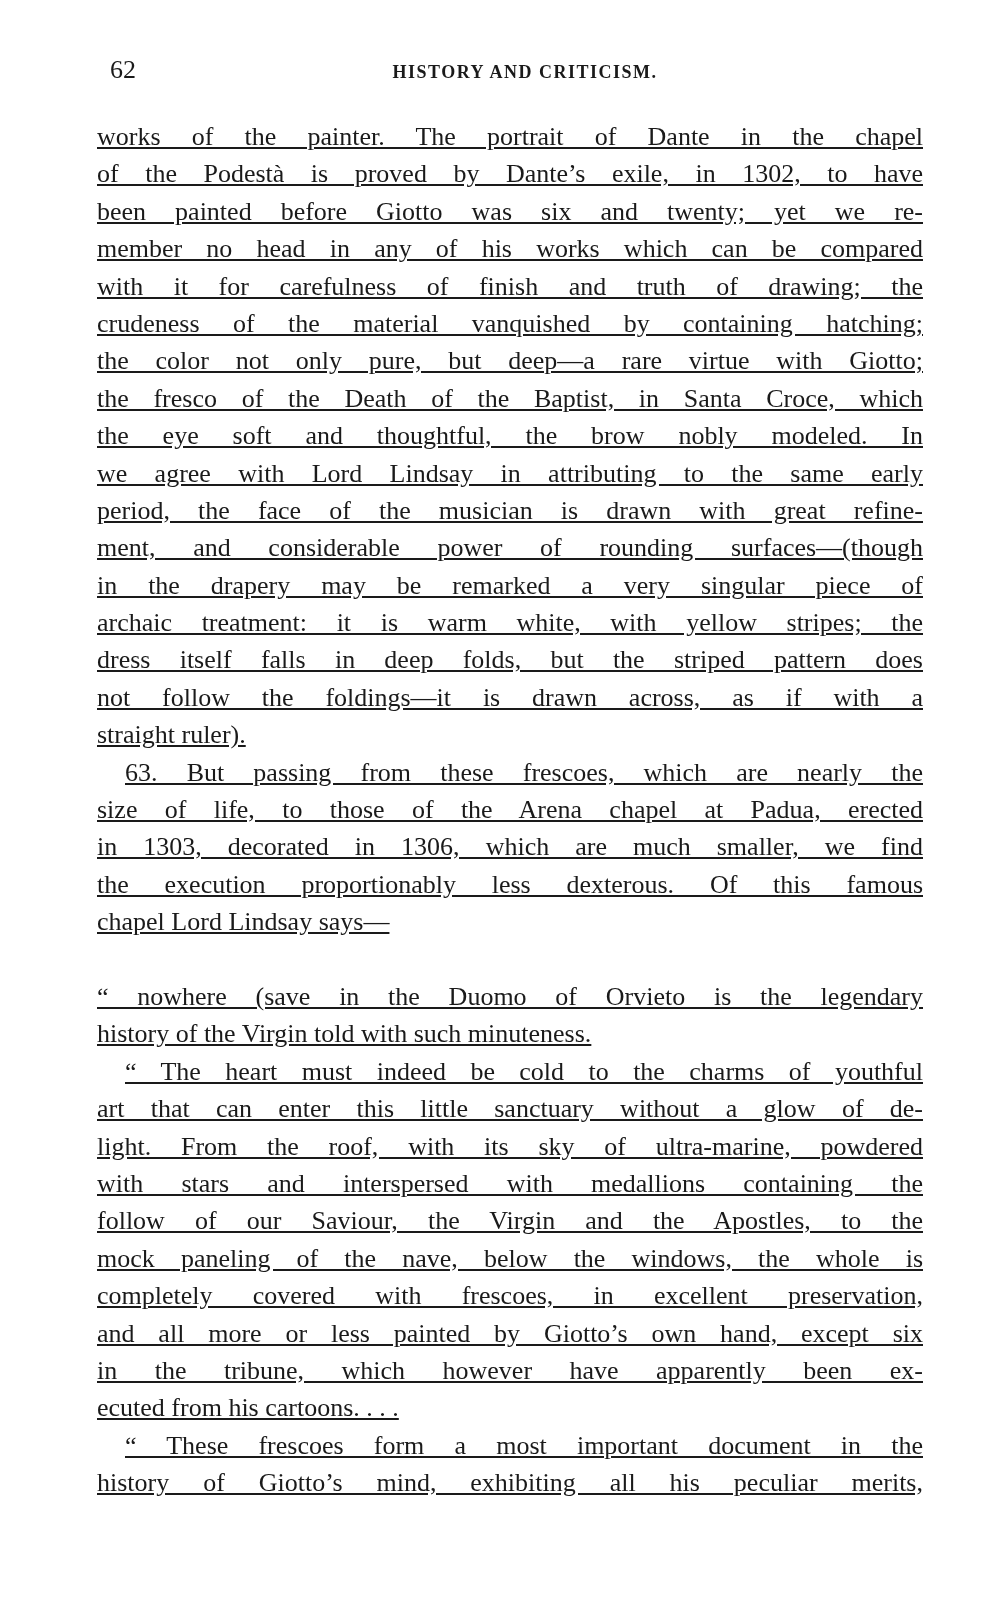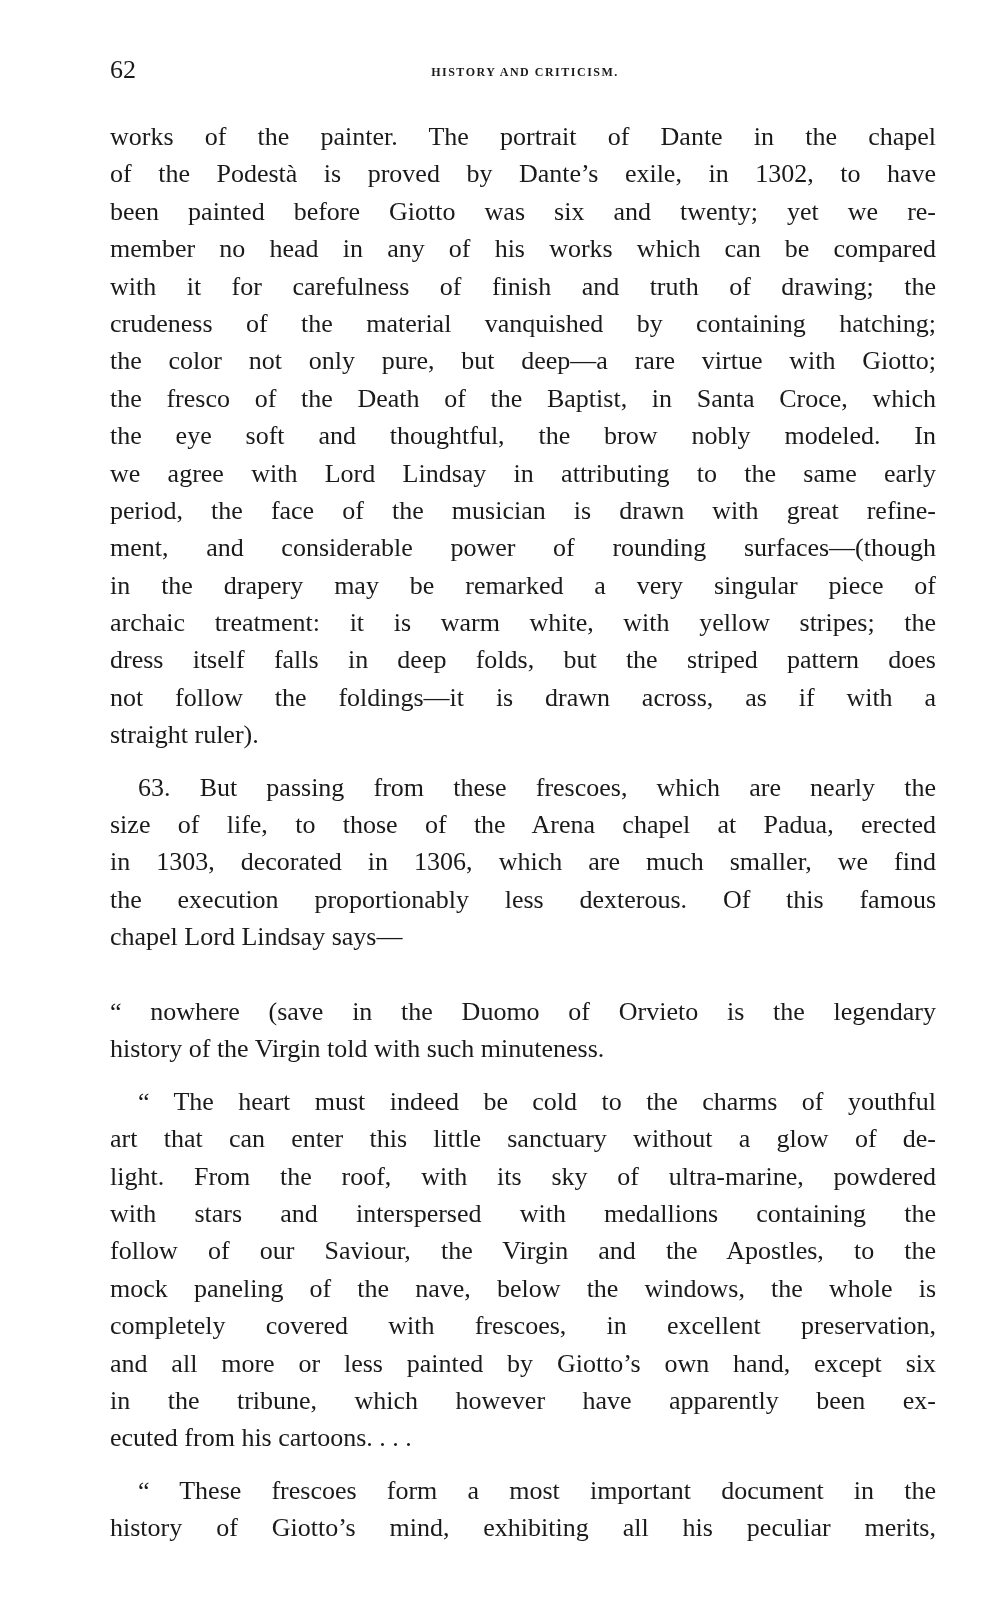--- a/index.html
+++ b/index.html
@@ -34,46 +34,46 @@
       top: 0;
       font-size: 26px;
       line-height: 40px;
     }
     .header-title {
       position: absolute;
       left: 0;
       width: 830px;
       top: 2px;
       text-align: center;
-      font-size: 12px;
+      font-size: 18px;
       letter-spacing: 1.5px;
       font-weight: bold;
       line-height: 40px;
     }
     .body-text {
       position: absolute;
-      left: 110px;
+      left: 97px;
       top: 118px;
       width: 826px;
+      text-decoration: underline;
     }
     .line {
       display: block;
       height: 37.4px;
       line-height: 37.4px;
       font-size: 26px;
       white-space: nowrap;
       text-align: justify;
       text-align-last: justify;
     }
     .line.last {
       text-align-last: left;
     }
     .line.indent {
       padding-left: 28px;
-      margin-top: 15px;
     }
     .gap {
       display: block;
       height: 37.4px;
     }
   </style>
 </head>
 <body>
 
 <div class="page">

